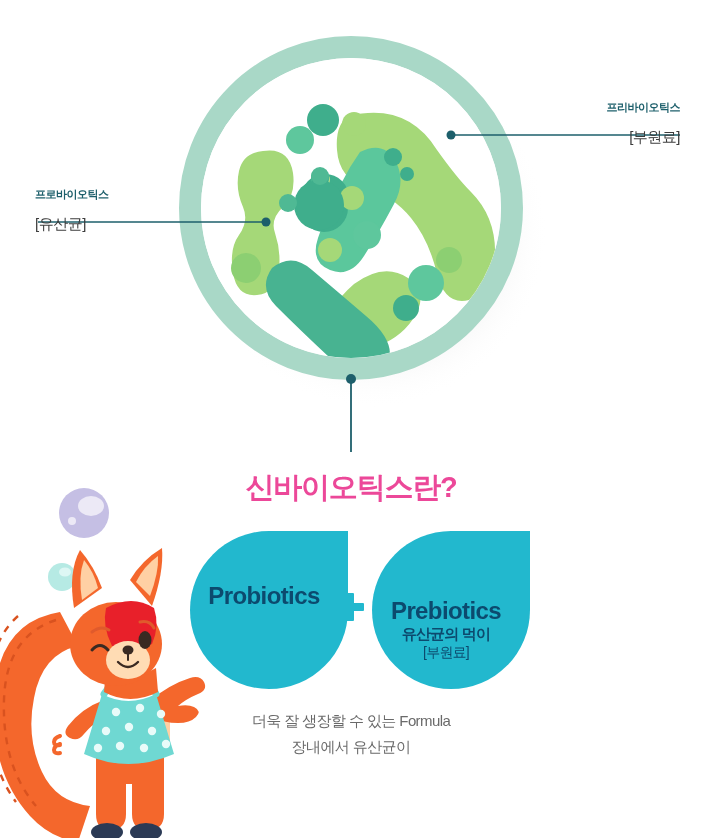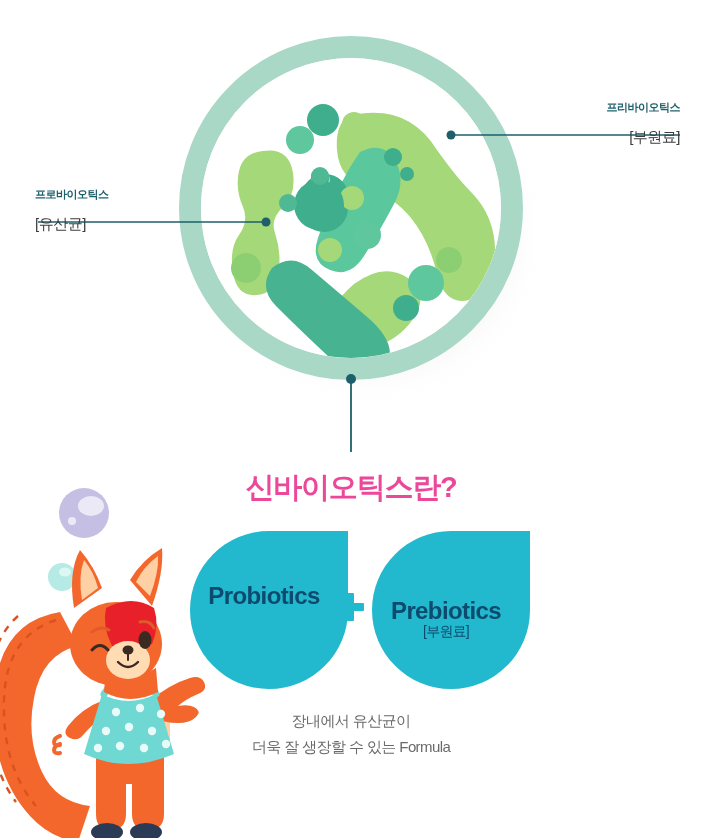--- a/index.html
+++ b/index.html
@@ -219,21 +219,22 @@
   </div>
 
   <div id="section-title">신바이오틱스란?</div>
 
   <div class="drop-text" id="probiotics-text">
     <div class="drop-en">Probiotics</div>
   </div>
 
   <div class="drop-text" id="prebiotics-text">
     <div class="drop-en">Prebiotics</div>
+    <div class="drop-kr">유산균의 먹이</div>
     <div class="drop-kr2">[부원료]</div>
   </div>
 
   <div id="caption">
+    <div>더욱 잘 생장할 수 있는 Formula</div>
     <div>장내에서 유산균이</div>
-    <div>더욱 잘 생장할 수 있는 Formula</div>
   </div>
 
 </div>
 
 </body></html>

